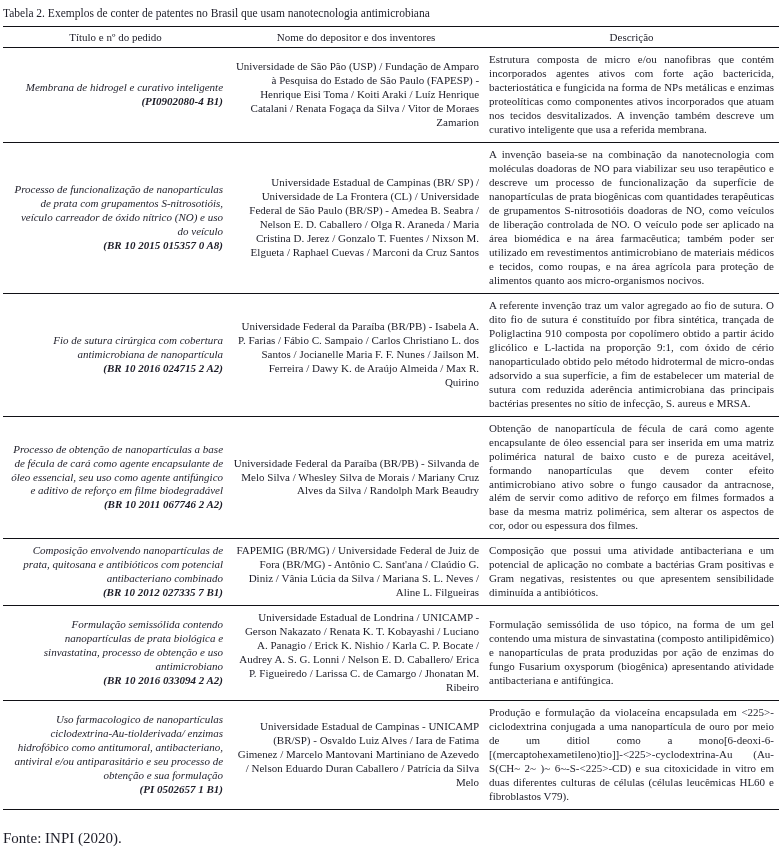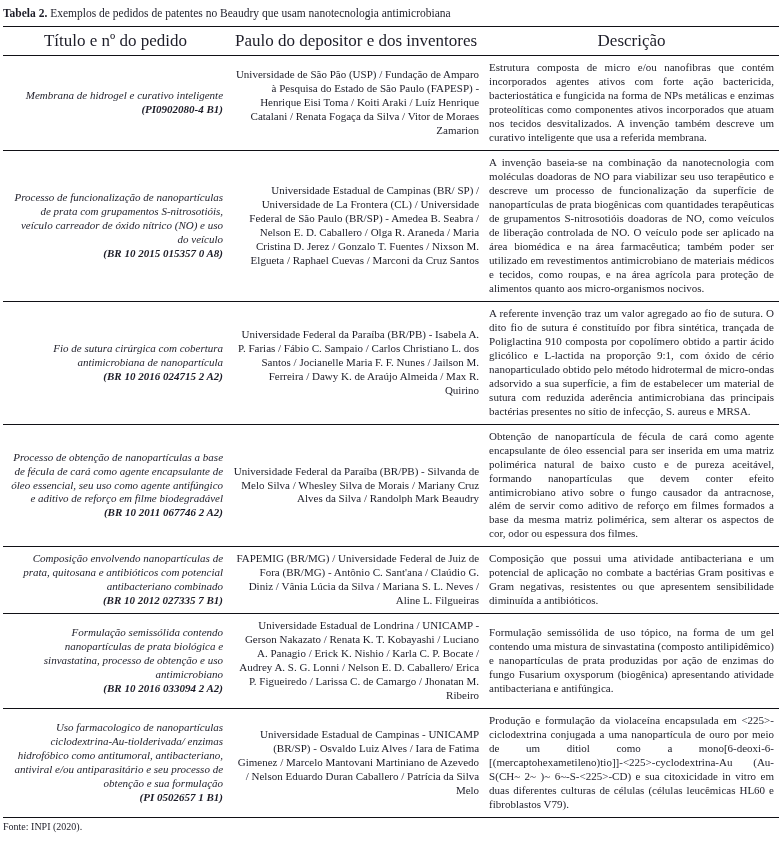--- a/index.html
+++ b/index.html
@@ -16,31 +16,31 @@
     font-family: "Liberation Serif", "DejaVu Serif", serif;
     color: #1d1d28;
     overflow: hidden;
   }
   .caption {
     font-size: 11.5px;
     line-height: 1.25;
     margin: 2px 0 6px 0;
     color: #1d1d28;
   }
-  .caption .cap-label { font-weight: bold; }
+  .caption .cap-label { font-weight: normal; }
   table.patents {
     width: 100%;
     border-collapse: collapse;
     table-layout: fixed;
   }
   table.patents thead th {
     border-top: 1.6px solid #111116;
     border-bottom: 1.2px solid #111116;
     font-weight: normal;
-    font-size: 17px;
+    font-size: 11px;
     text-align: center;
     padding: 4px 4px;
     color: #1d1d28;
   }
   col.c1 { width: 29%; }
   col.c2 { width: 33%; }
   col.c3 { width: 38%; }
   table.patents tbody td {
     border-bottom: 1.2px solid #111116;
     vertical-align: middle;
@@ -62,42 +62,42 @@
   }
   td.cell-depositor {
     text-align: right;
   }
   td.cell-description {
     text-align: justify;
     vertical-align: top;
     hyphens: none;
   }
   .source-note {
-    font-size: 10px;
-    margin-top: 3px;
+    font-size: 15px;
+    margin-top: 20px;
     color: #1d1d28;
   }
 </style>
 </head>
 <body>
 
 <div class="page">
 
-  <p class="caption"><span class="cap-label">Tabela 2.</span><span> Exemplos de pedidos de patentes no Beaudry que usam nanotecnologia antimicrobiana</span></p>
+  <p class="caption"><span class="cap-label">Tabela 2.</span><span> Exemplos de conter de patentes no Brasil que usam nanotecnologia antimicrobiana</span></p>
 
   <table class="patents">
     <colgroup>
       <col class="c1">
         <col class="c2">
         <col class="c3">
     </colgroup>
     <thead>
       <tr>
         <th>Título e nº do pedido</th>
-        <th>Paulo do depositor e dos inventores</th>
+        <th>Nome do depositor e dos inventores</th>
         <th>Descrição</th>
       </tr>
     </thead>
     <tbody>
   <tr>
     <td class="cell-title">
       <span>Membrana de hidrogel e curativo inteligente</span>
       <span class="patent-number">(PI0902080-4 B1)</span>
     </td>
     <td class="cell-depositor">Universidade de São Pão (USP) / Fundação de Amparo à Pesquisa do Estado de São Paulo (FAPESP) - Henrique Eisi Toma / Koiti Araki / Luíz Henrique Catalani / Renata Fogaça da Silva / Vitor de Moraes Zamarion</td>

